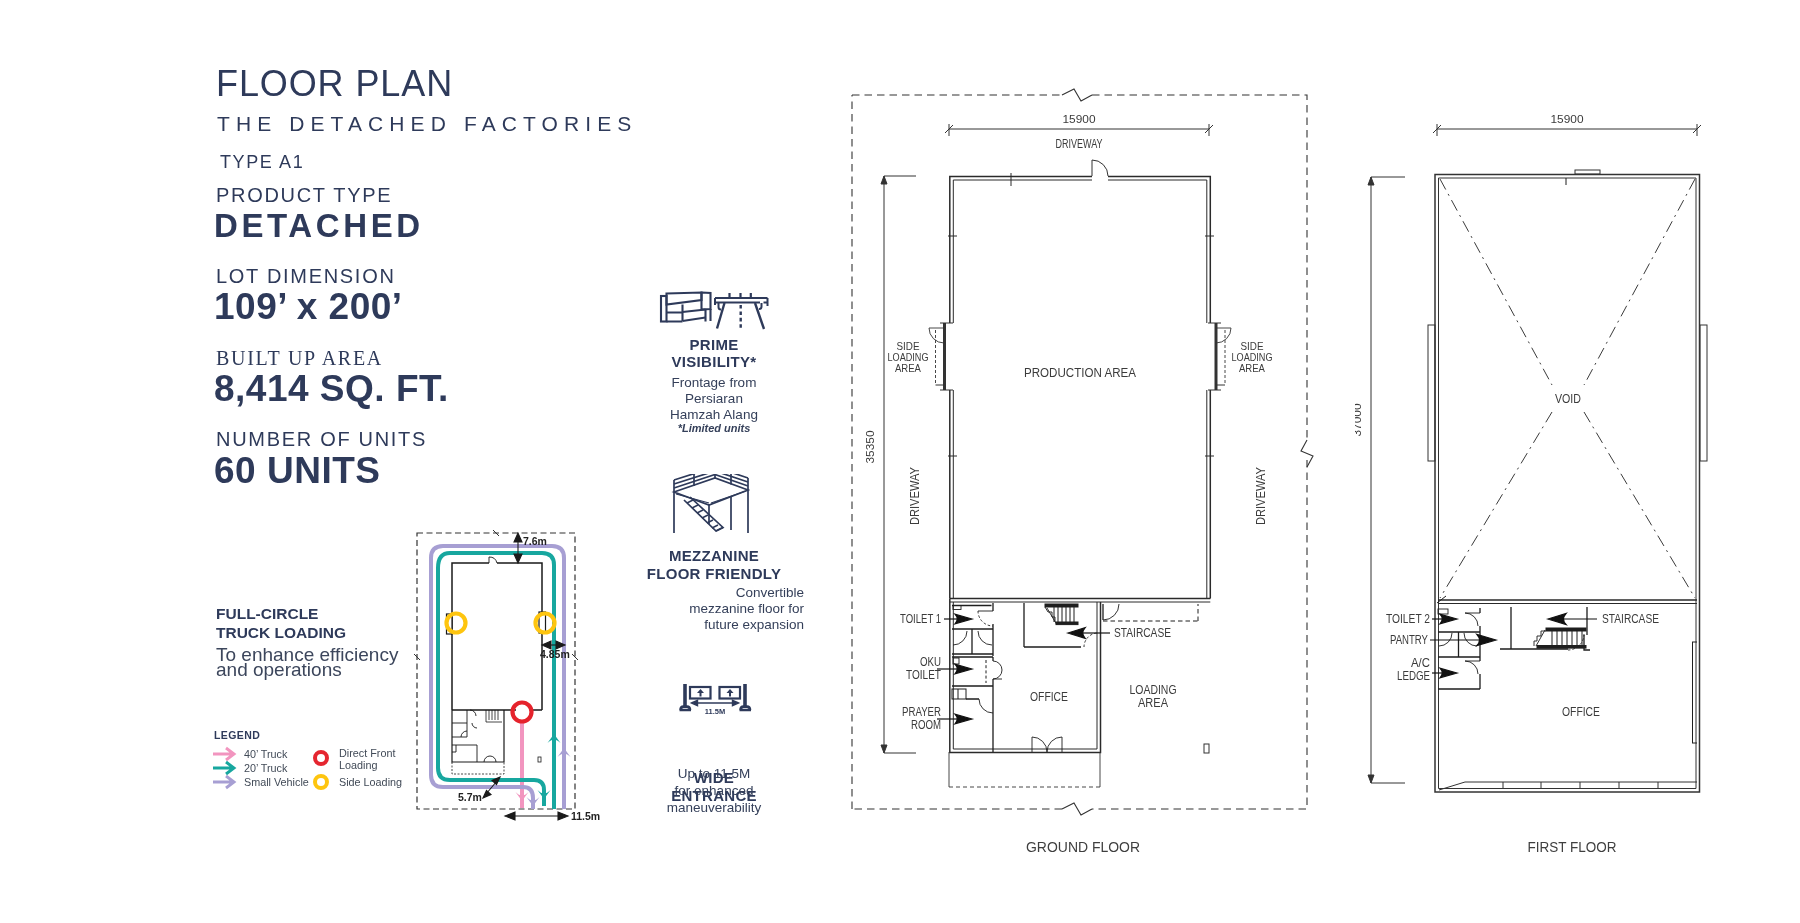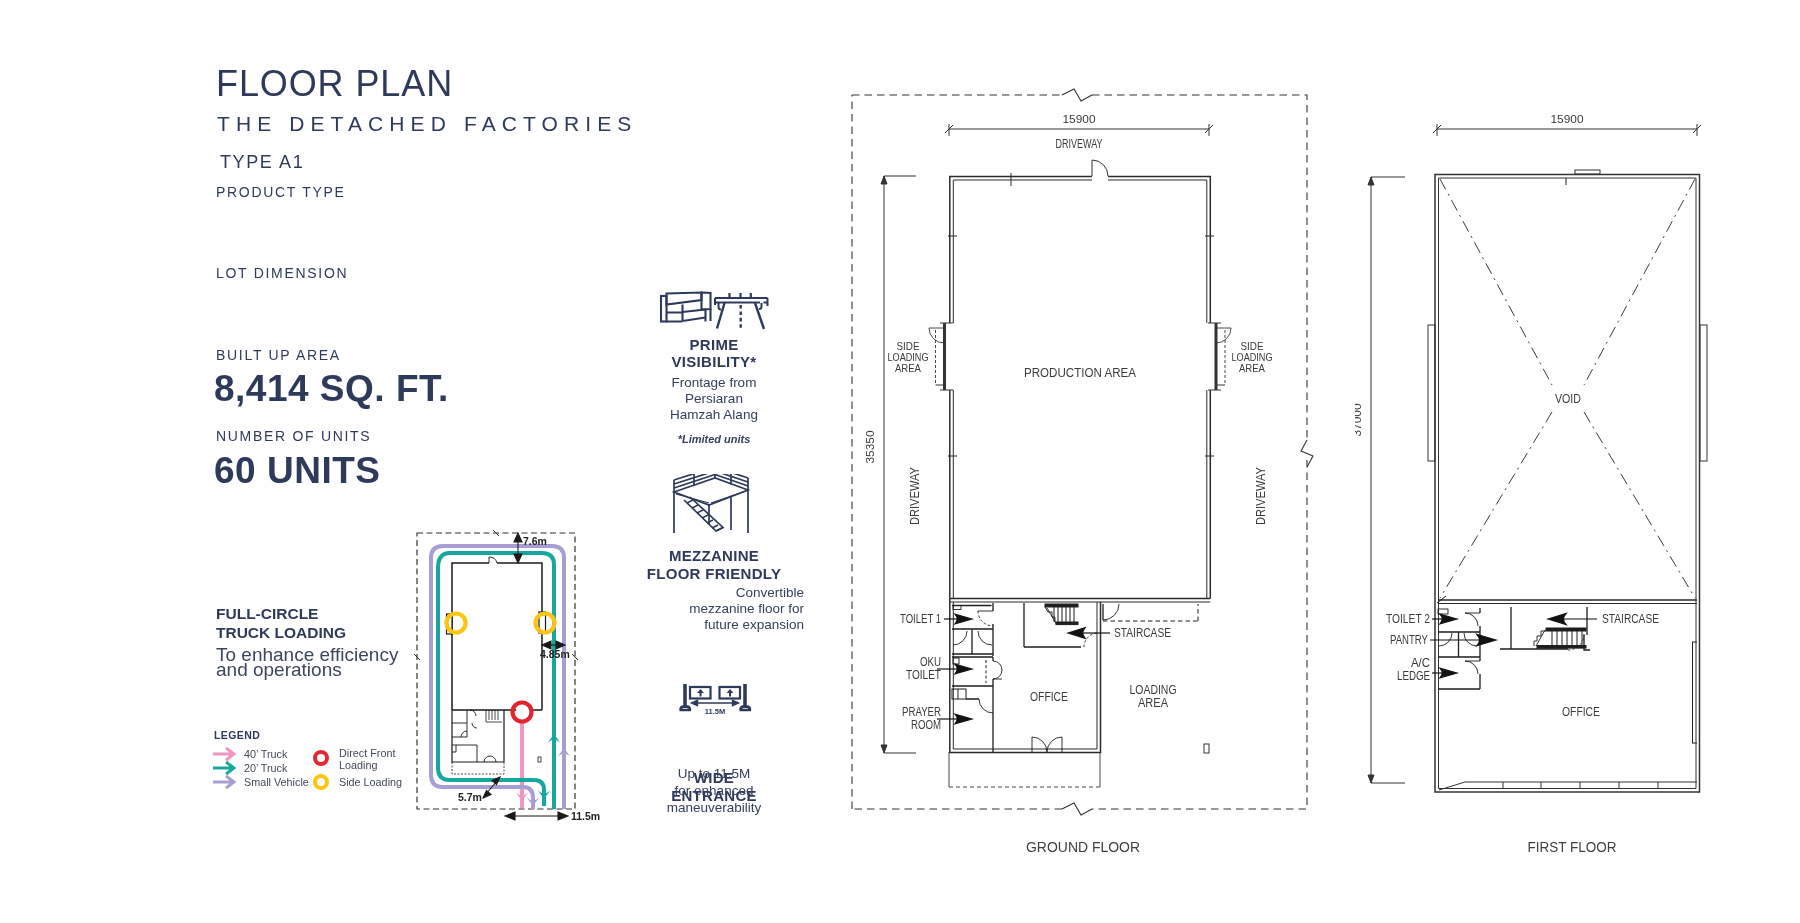--- a/index.html
+++ b/index.html
@@ -1,41 +1,43 @@
 <!DOCTYPE html>
 <html><head>
 <meta charset="utf-8">
 <style>
   html,body{margin:0;padding:0;}
   body{width:1800px;height:923px;background:#ffffff;position:relative;overflow:hidden;
        font-family:"Liberation Sans", sans-serif;}
   .abs{position:absolute;}
   svg text{font-family:"Liberation Sans", sans-serif;}
   .navy{color:#2e3a5a;}
-  .lbl{color:#2e3a5a;letter-spacing:1.7px;font-size:14px;font-weight:500;line-height:1;white-space:nowrap;}
+  .lbl{color:#2e3a5a;letter-spacing:1.7px;font-size:20px;font-weight:500;line-height:1;white-space:nowrap;}
   .big{color:#2e3a5a;font-size:37px;font-weight:700;letter-spacing:0.5px;line-height:1;white-space:nowrap;}
 </style>
 </head>
 <body>
 
 <div class="abs" style="left:0;top:0;width:700px;height:923px;">
 
   <div class="abs navy" style="left:216px;top:66px;font-size:36px;font-weight:400;letter-spacing:0.9px;line-height:1;white-space:nowrap;">FLOOR PLAN</div>
 
   <div class="abs navy" style="left:217px;top:113px;font-size:21px;font-weight:500;letter-spacing:6.1px;line-height:1;white-space:nowrap;">THE DETACHED FACTORIES</div>
 
   <div class="abs navy" style="left:220px;top:153px;font-size:18px;font-weight:500;letter-spacing:1.6px;line-height:1;">TYPE A1</div>
 
   <div class="abs lbl" style="left:216px;top:185px;">PRODUCT TYPE</div>
 
+  <div class="abs big" style="left:214px;top:209px;font-size:33px;letter-spacing:3.6px;">DETACHED</div>
 
   <div class="abs lbl" style="left:216px;top:266px;">LOT DIMENSION</div>
 
-
-  <div class="abs lbl" style="left:216px;top:348px;">BUILT UP AREA</div>
+  <div class="abs big" style="left:214px;top:288px;">109’ x 200’</div>
+
+  <div class="abs lbl" style="left:216px;top:348px;font-family:Liberation Serif, serif;">BUILT UP AREA</div>
 
   <div class="abs big" style="left:214px;top:370px;">8,414 SQ. FT.</div>
 
   <div class="abs lbl" style="left:216px;top:429px;">NUMBER OF UNITS</div>
 
   <div class="abs big" style="left:214px;top:452px;">60 UNITS</div>
 
   <div class="abs navy" style="left:216px;top:604px;font-size:15.5px;font-weight:700;letter-spacing:0px;line-height:19px;">FULL-CIRCLE<br>TRUCK LOADING</div>
 
   <div class="abs" style="left:216px;top:647px;font-size:19px;color:#3c465c;line-height:15px;">To enhance efficiency<br>and operations</div>
@@ -200,21 +202,21 @@
     <path d="M755,303 L764,329" stroke-width="2.4"></path>
 
     <path d="M740.7,305 V328" stroke-width="2.4" stroke-dasharray="3.6 2.8"></path>
   </g>
 </svg>
 
 <div class="abs navy" style="left:639px;top:336px;width:150px;text-align:center;font-size:15px;font-weight:700;line-height:17px;letter-spacing:0.3px;">PRIME<br>VISIBILITY*</div>
 
 <div class="abs" style="left:639px;top:375px;width:150px;text-align:center;font-size:13.5px;color:#35405a;line-height:16px;">Frontage from<br>Persiaran<br>Hamzah Alang</div>
 
-<div class="abs" style="left:639px;top:422px;width:150px;text-align:center;font-size:11px;font-style:italic;font-weight:700;color:#35405a;margin-top:11px;">*Limited units</div>
+<div class="abs" style="left:639px;top:422px;width:150px;text-align:center;font-size:11px;font-style:italic;font-weight:700;color:#35405a;">*Limited units</div>
 
 <svg class="abs" style="left:668px;top:474px;" width="90" height="66" viewBox="668 474 90 66">
   <g fill="none" stroke="#2e3a5a" stroke-width="1.7">
 
     <path d="M674,492 L715,478 L748,490 L709,505 Z"></path>
 
     <path d="M676,494 L709,503 M711,503 L746,491" stroke-width="1.2"></path>
 
     <path d="M674,480 L715,467 M674,484 L715,471 M674,488 L715,474.5"></path>
 

